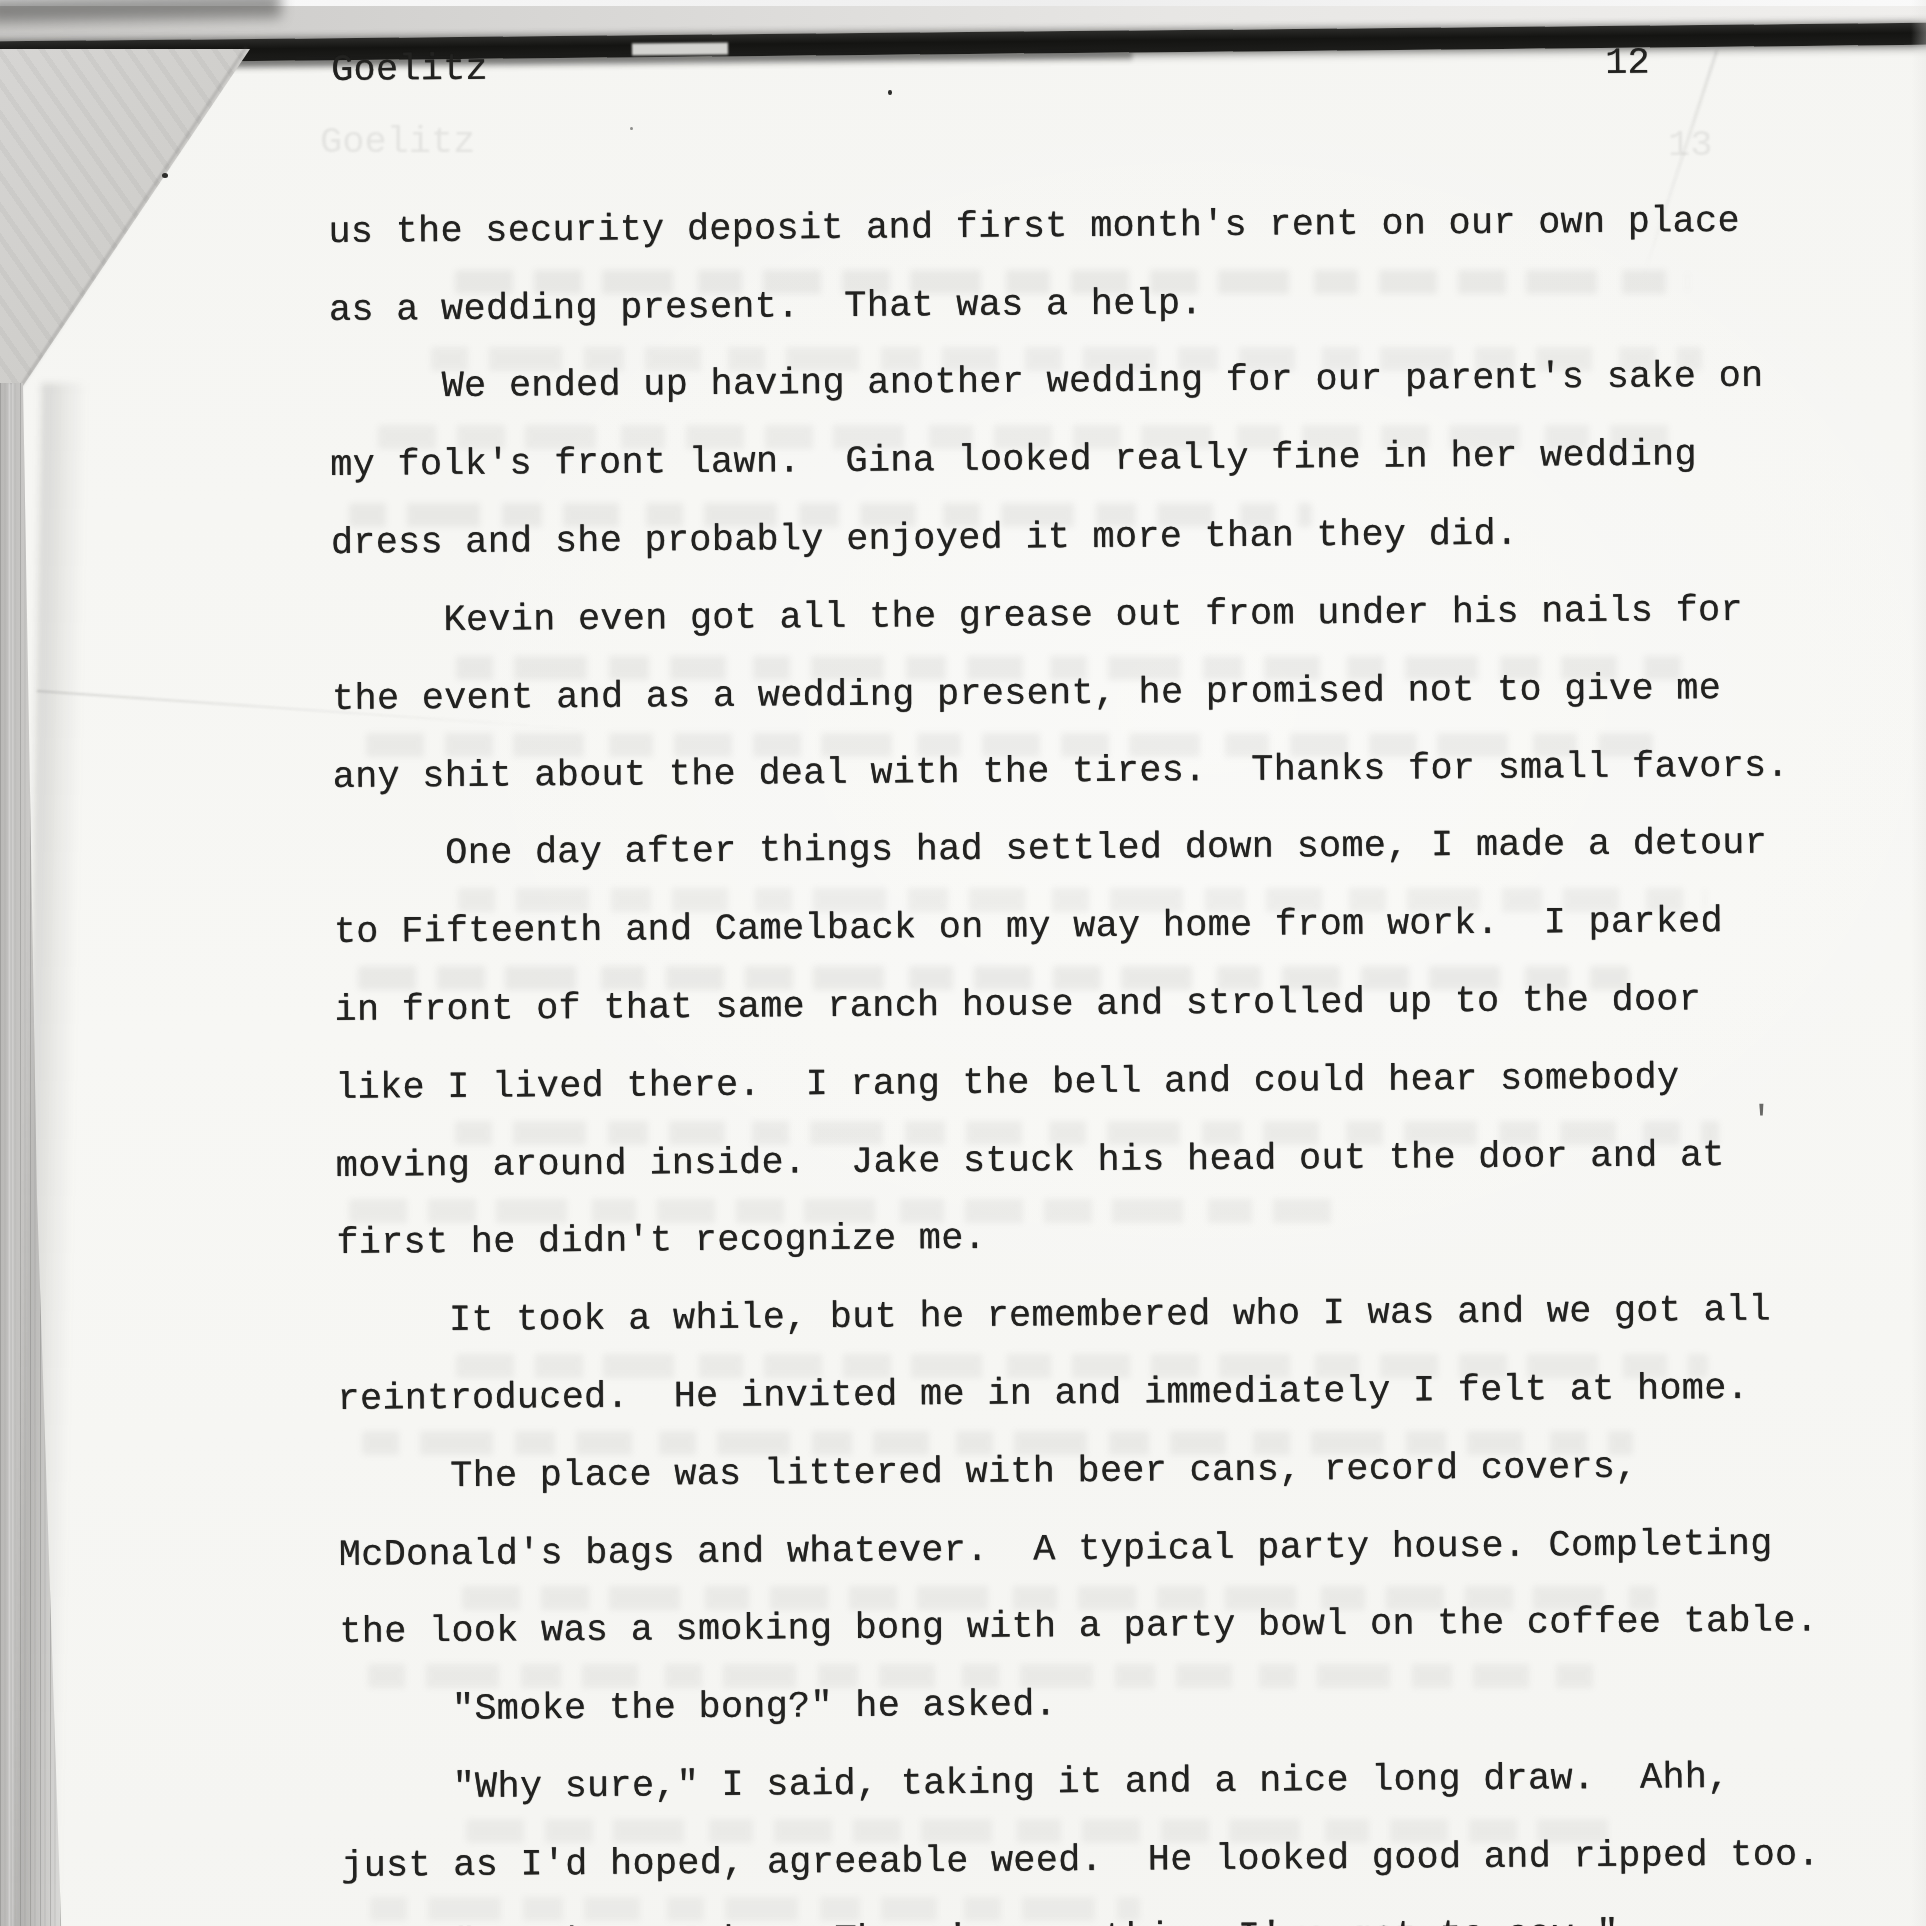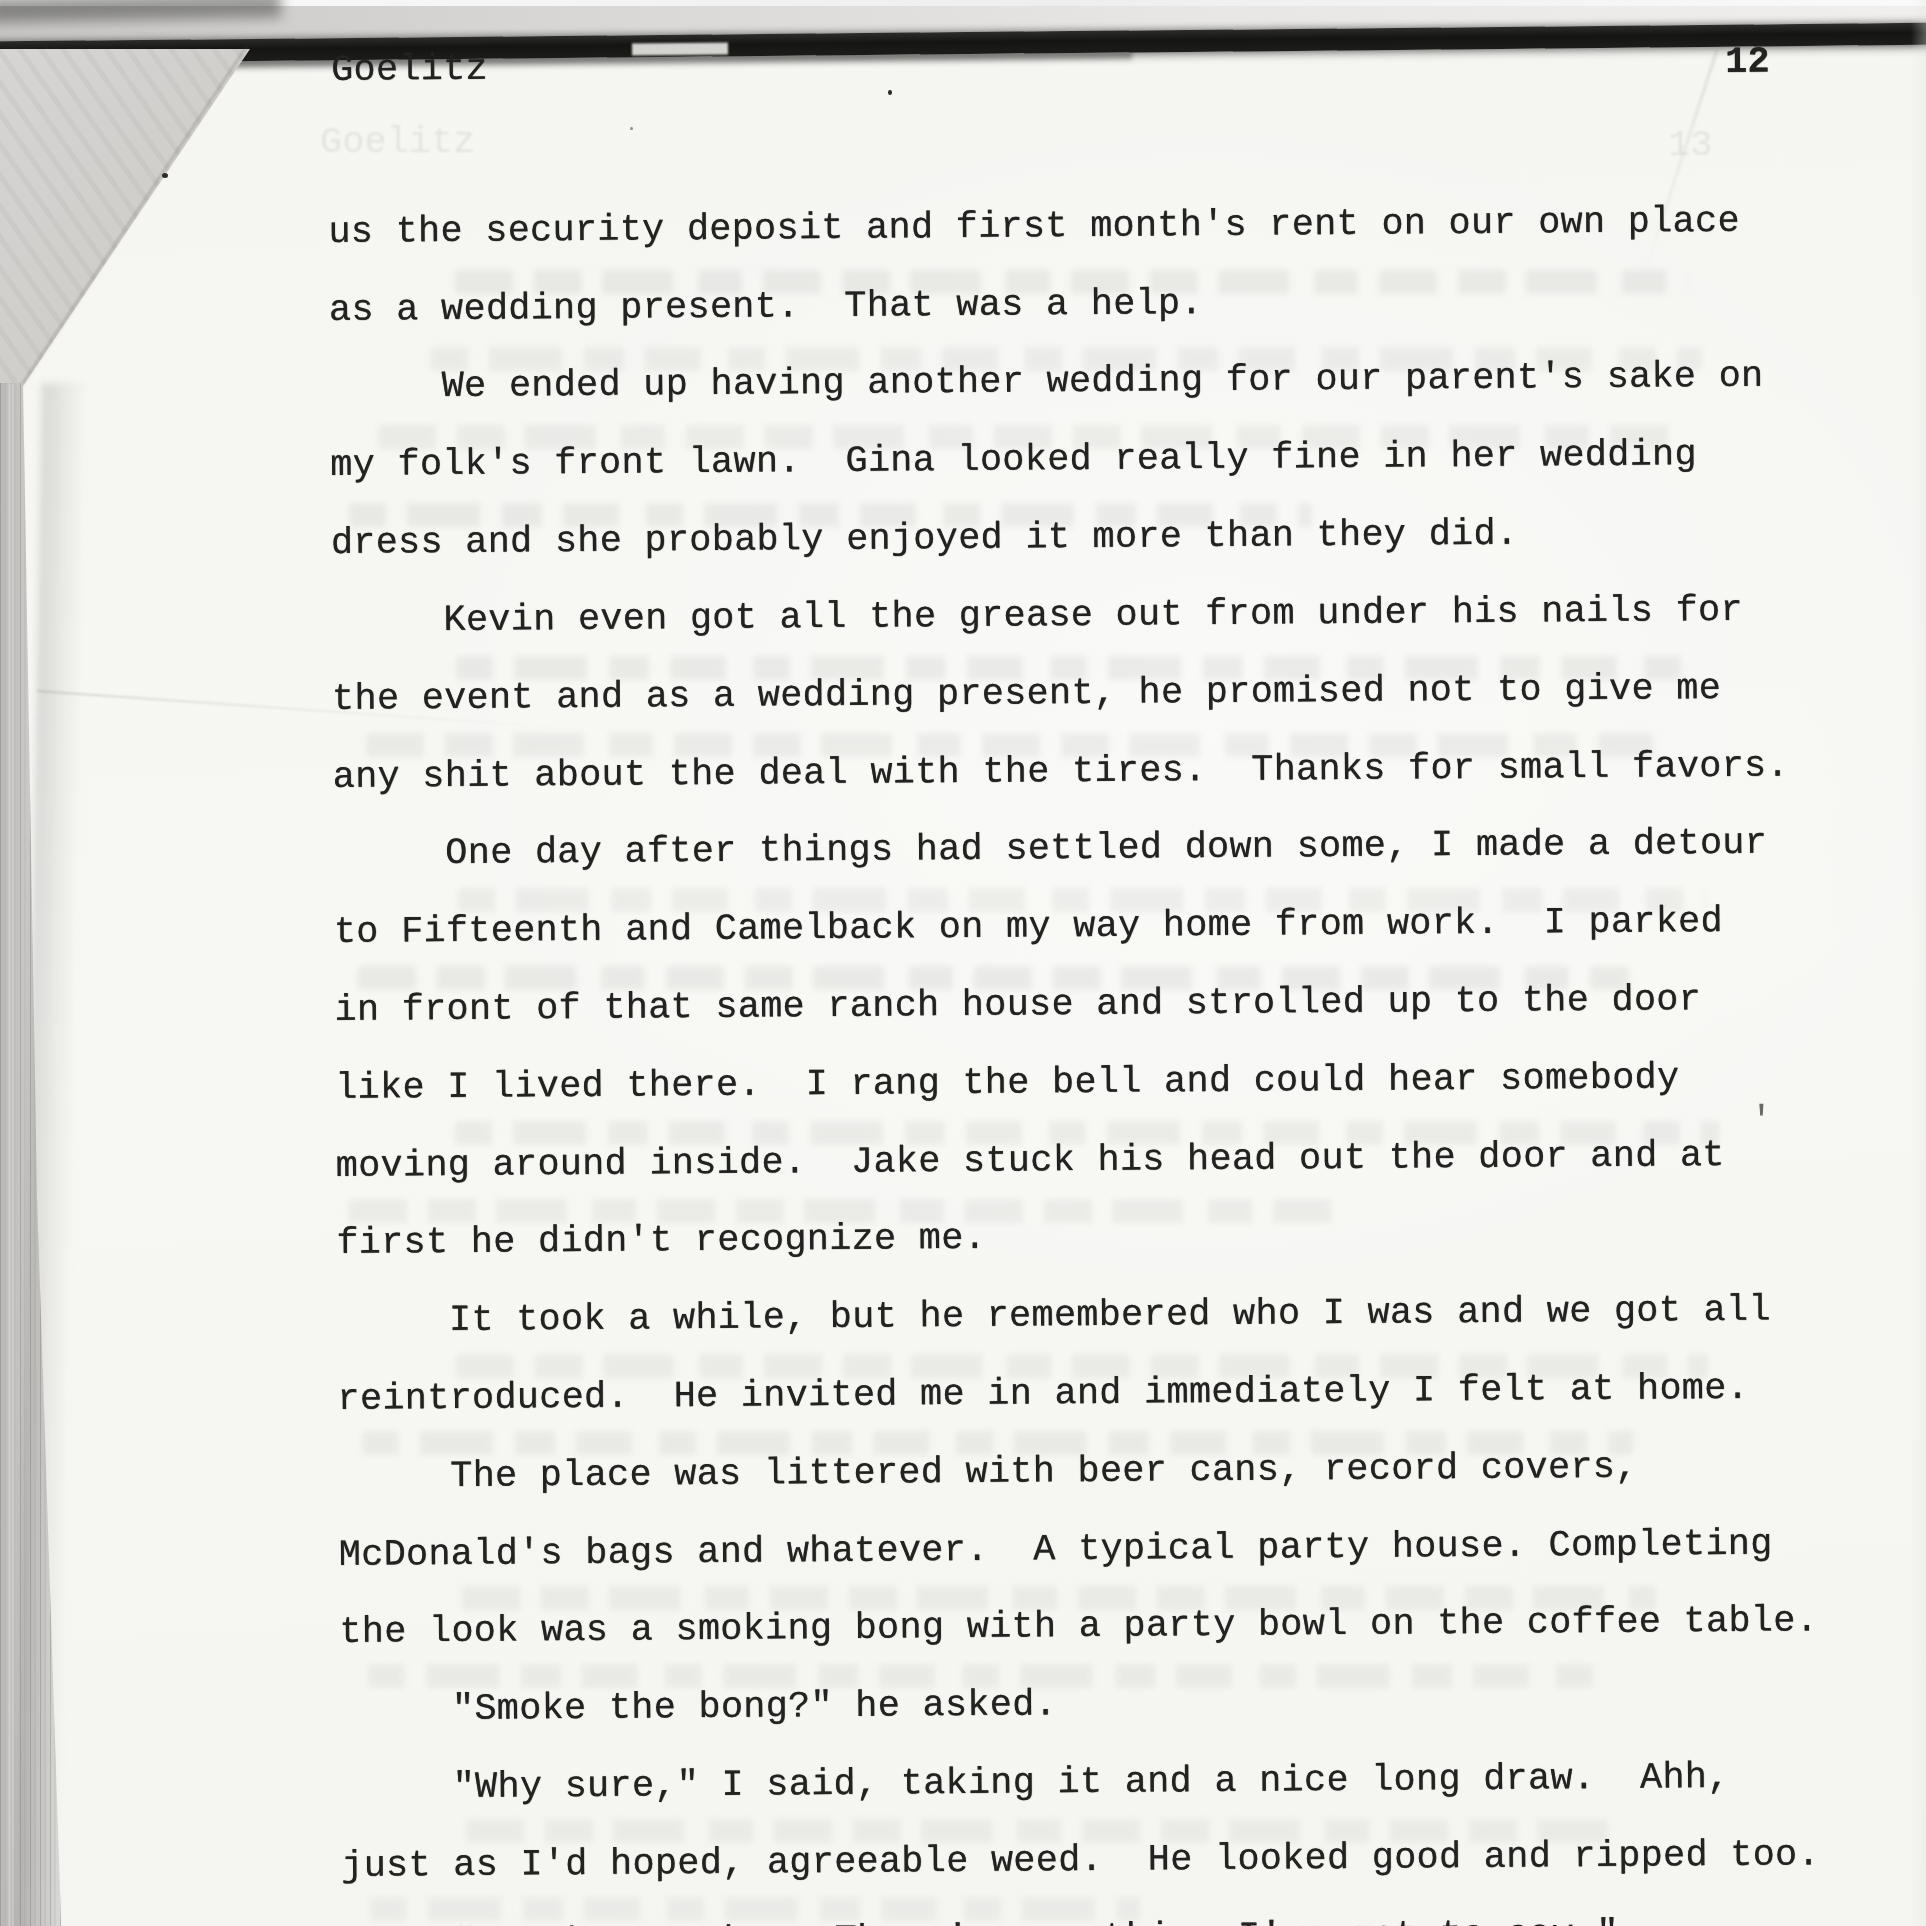--- a/index.html
+++ b/index.html
@@ -98,21 +98,21 @@
     transform:rotate(-0.45deg);transform-origin:324px 58px;
     color:#222220;
   }
   .tl,.hdr{
     position:absolute;left:327px;
     font-size:37px;line-height:1;white-space:pre;
     letter-spacing:0.2px;
     text-shadow:0 0 0.8px rgba(35,35,33,.6), 0.4px 0.4px 0.4px rgba(35,35,33,.25);
   }
   .hdr-author{left:331px;top:52px;}
-  .hdr-num{left:1725px;top:55px;font-weight:bold;}
+  .hdr-num{left:1605px;top:55px;}
   .stray{
     position:absolute;left:1742px;top:1114px;font-size:37px;line-height:1;
     color:#3a3a38;opacity:.75;
   }
   
   .ghost-text{
     position:absolute;font-size:37px;line-height:1;white-space:pre;
     color:#6f6f6d;opacity:.13;filter:blur(1.2px);
   }
   .ghost{

